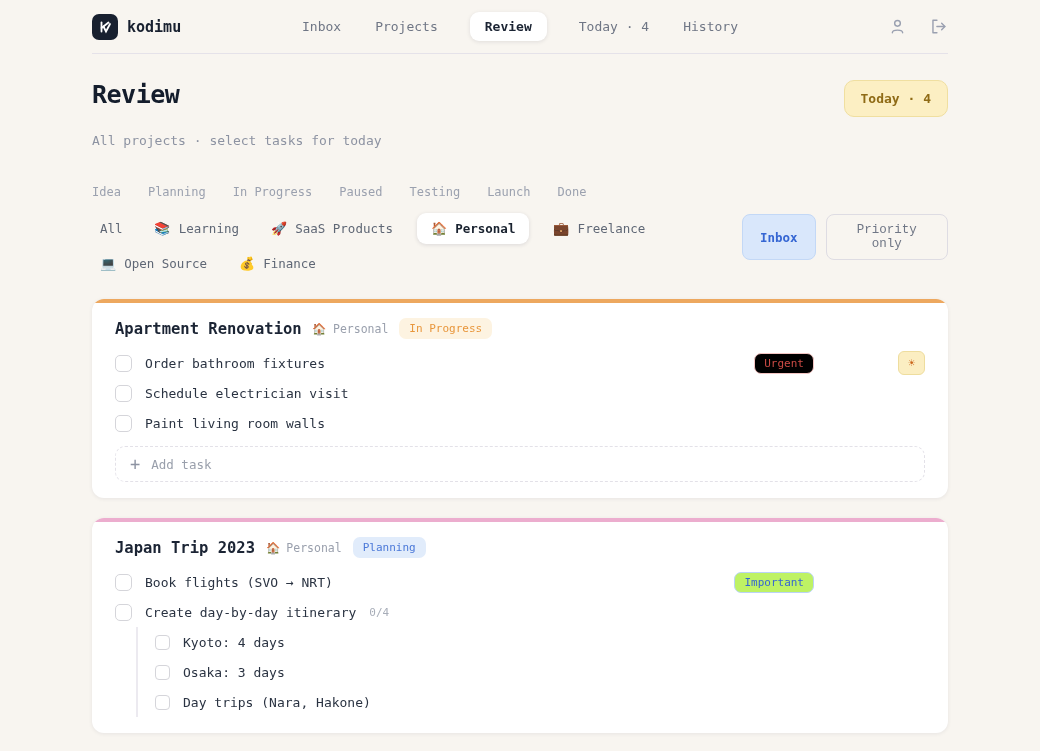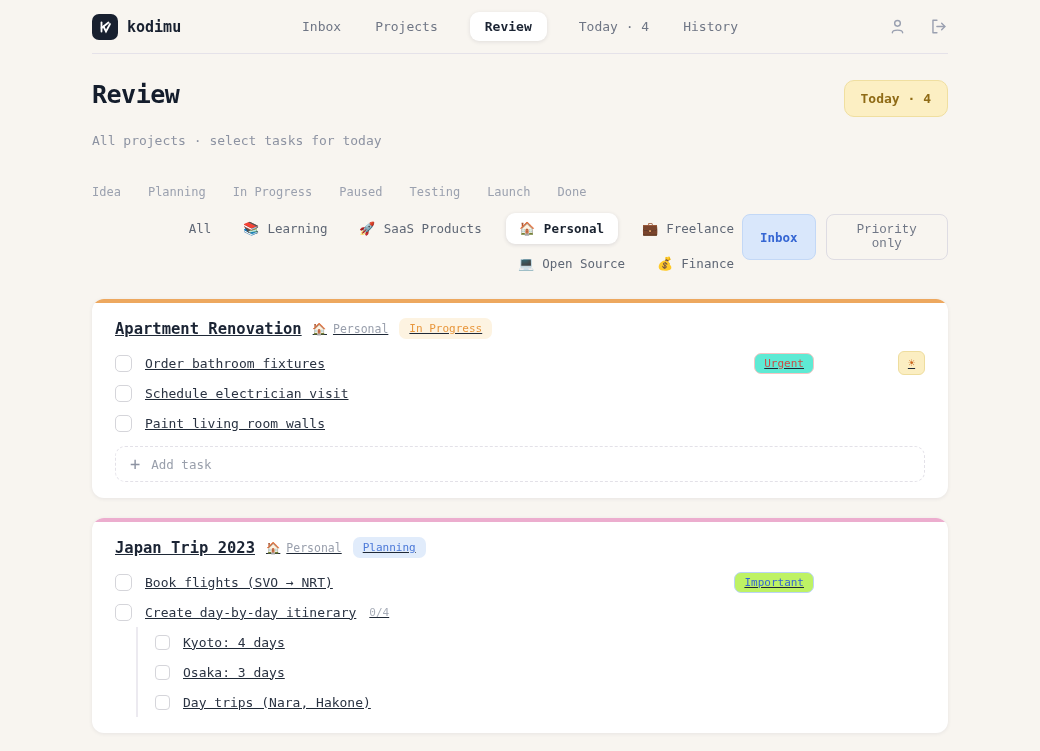--- a/index.html
+++ b/index.html
@@ -39,21 +39,21 @@
     background:#fcefc3; border:1px solid #f0dfa0; color:#8f6b16;
     border-radius:10px; padding:10px 16px; font-size:13px; font-weight:bold;
     font-family:inherit; cursor:pointer;
   }
 
   
   .status-filters { display:flex; gap:27px; margin-top:37px; font-size:12px; color:#9ba1af; }
   .status-filter { cursor:pointer; }
 
   .project-row { display:flex; justify-content:space-between; align-items:flex-start; margin-top:14px; }
-  .pf-left { display:flex; flex-wrap:wrap; gap:4px 16px; max-width:650px;justify-content:flex-end; }
+  .pf-left { display:flex; flex-wrap:wrap; gap:4px 16px; max-width:650px; }
   .pf-item {
     display:flex; align-items:center; gap:8px; font-size:12.5px; color:#5f6775;
     padding:8px 8px; cursor:pointer; white-space:nowrap; border-radius:9px;
   }
   .pf-item .pf-emoji { font-size:13px; }
   .pf-item.active {
     background:#ffffff; padding:8px 14px; color:#19222f; font-weight:bold;
     box-shadow:0 1px 4px rgba(20,20,50,.12);
   }
   .view-buttons { display:flex; gap:10px; padding-top:1px; }
@@ -69,37 +69,37 @@
   
   .card {
     background:#ffffff; border-radius:12px; margin-top:20px;
     box-shadow:0 1px 4px rgba(20,20,50,.07);
     padding:15px 23px 16px; position:relative; overflow:hidden;
   }
   .card::before { content:""; position:absolute; left:0; top:0; right:0; height:4px; }
   .card.accent-orange::before { background:#eda85f; }
   .card.accent-pink::before { background:#ecadce; }
 
-  .card-head { display:flex; align-items:center; gap:11px; margin-top:4px;text-decoration:underline; }
+  .card-head { display:flex; align-items:center; gap:11px; margin-top:4px; }
   .card-title { font-size:15.5px; font-weight:bold; color:#1b2434; }
   .card-cat { display:flex; align-items:center; gap:6px; font-size:11.5px; color:#9aa0ad; }
   .status-badge { font-size:11px; padding:4px 10px; border-radius:7px; }
   .status-badge.inprogress { background:#fdf3e1; color:#e8963b; }
   .status-badge.planning  { background:#e1ecfb; color:#4a78d8; }
 
   .task-list { margin-top:9px; }
-  .task-row { display:flex; align-items:center; gap:13px; height:30px;text-decoration:underline; }
+  .task-row { display:flex; align-items:center; gap:13px; height:30px; }
   .checkbox {
     width:17px; height:17px; border:1.5px solid #d5d5da; border-radius:5px;
     background:#fff; flex:none; cursor:pointer;
   }
   .task-label { font-size:13px; color:#2a3342; }
   .task-counter { font-size:11px; color:#a7adb8; }
   .prio-badge { font-size:11px; padding:3px 9px; border-radius:7px; margin-left:auto; white-space:nowrap; }
-  .prio-badge.urgent    { background:#5eead4; border:1px solid #f3c5c3; color:#cc4b45; }
+  .prio-badge.urgent    { background:#000000; border:1px solid #f3c5c3; color:#cc4b45; }
   .prio-badge.important { background:#bef264; border:1px solid #bad3f6; color:#3566d3; }
   .action-slot { width:98px; display:flex; justify-content:flex-end; flex:none; }
   .sun-btn {
     width:27px; height:24px; background:#fbeec2; border:1px solid #eedd9e; border-radius:6px;
     color:#cb661c; font-size:12px; line-height:1; display:flex; align-items:center; justify-content:center;
     cursor:pointer; font-family:inherit;
   }
 
   .subtask-group { margin:0 0 0 21px; border-left:2px solid #eceaf0; padding-left:17px; }
   .subtask-group .checkbox { width:15px; height:15px; border-radius:4px; }

